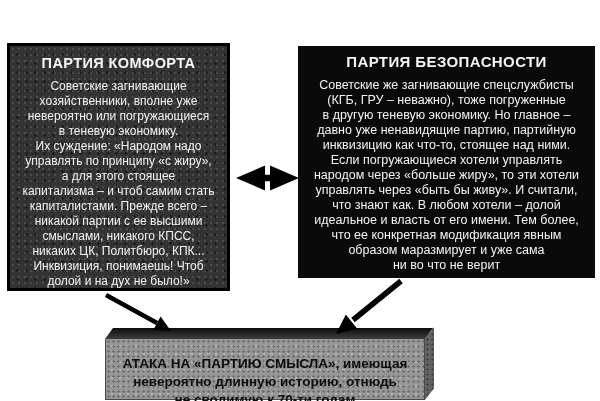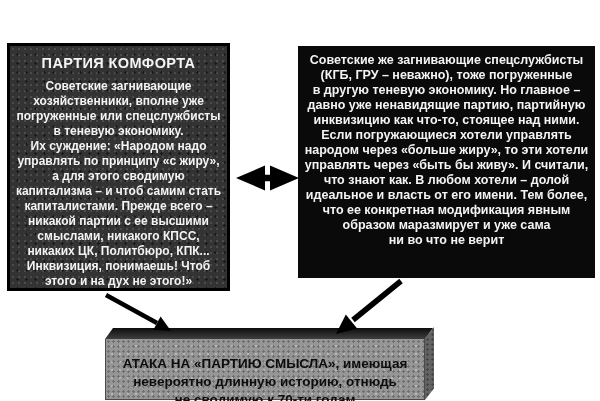--- a/index.html
+++ b/index.html
@@ -22,21 +22,21 @@
     padding-top:9px;
   }
   .right-box{
     left:298px;top:7px;width:297px;height:232px;
     background:#0a0a0a;
     padding-top:7px;
   }
   .box-title{font-weight:bold;letter-spacing:.4px;}
   .left-box .box-title{font-size:14.5px;margin-bottom:8px;}
   .right-box .box-title{font-size:15px;margin-bottom:8px;}
-  .box-body{font-weight:bold;}
+  .box-body{font-weight:normal;}
   .left-box .box-body{font-size:12px;line-height:15px;}
   .right-box .box-body{font-size:12.5px;line-height:15px;}
   .box-body div, .slab-text div{white-space:nowrap;}
   .arrows{position:absolute;left:0;top:0;z-index:6;pointer-events:none;}
   
   .slab-front{
     position:absolute;left:105px;top:300px;width:320px;height:61px;
     box-sizing:border-box;
     background-color:#969696;
     background-image:
@@ -71,36 +71,37 @@
 </head>
 <body>
 
 <div class="stage">
 
   <div class="box left-box">
     <div class="box-title">ПАРТИЯ КОМФОРТА</div>
     <div class="box-body">
         <div>Советские загнивающие</div>
         <div>хозяйственники, вполне уже</div>
-        <div>погруженные или спецслужбисты</div>
+        <div>невероятно или погружающиеся</div>
         <div>в теневую экономику.</div>
         <div>Их суждение: «Народом надо</div>
         <div>управлять по принципу «с жиру»,</div>
-        <div>а для этого сводимую</div>
+        <div>а для этого стоящее</div>
         <div>капитализма – и чтоб самим стать</div>
         <div>капиталистами. Прежде всего –</div>
         <div>никакой партии с ее высшими</div>
         <div>смыслами, никакого КПСС,</div>
         <div>никаких ЦК, Политбюро, КПК...</div>
         <div>Инквизиция, понимаешь! Чтоб</div>
-        <div>этого и на дух не этого!»</div>
+        <div>долой и на дух не было!»</div>
       </div>
   </div>
 
   <div class="box right-box">
+    <div class="box-title">ПАРТИЯ БЕЗОПАСНОСТИ</div>
     <div class="box-body">
         <div>Советские же загнивающие спецслужбисты</div>
         <div>(КГБ, ГРУ – неважно), тоже погруженные</div>
         <div>в другую теневую экономику. Но главное –</div>
         <div>давно уже ненавидящие партию, партийную</div>
         <div>инквизицию как что-то, стоящее над ними.</div>
         <div>Если погружающиеся хотели управлять</div>
         <div>народом через «больше жиру», то эти хотели</div>
         <div>управлять через «быть бы живу». И считали,</div>
         <div>что знают как. В любом хотели – долой</div>

